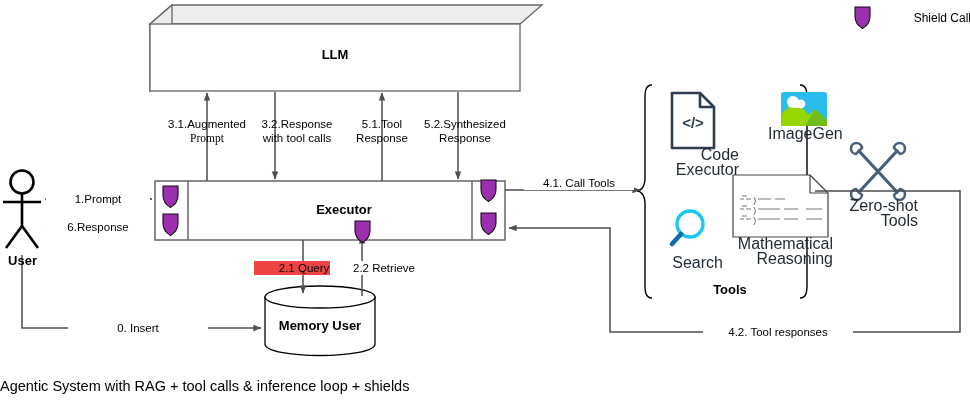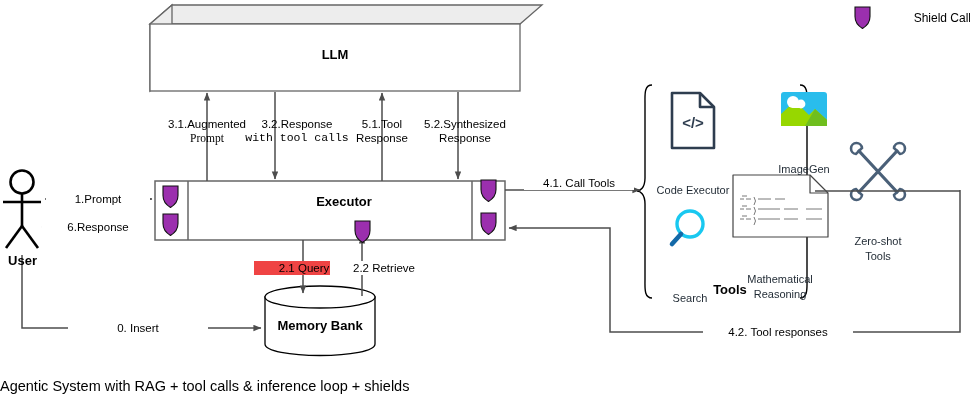--- a/index.html
+++ b/index.html
@@ -3,21 +3,21 @@
 <meta charset="utf-8">
 <style>
   html,body{margin:0;padding:0;background:#ffffff;}
   body{width:970px;height:411px;position:relative;overflow:hidden;
        font-family:"Liberation Sans","DejaVu Sans",sans-serif;color:#000;}
   #canvas{position:absolute;inset:0;}
   svg.layer{position:absolute;left:0;top:0;width:970px;height:411px;overflow:visible;}
   .lbl{position:absolute;font-size:11.5px;line-height:14px;color:#000;text-align:center;white-space:pre;}
   .lbl.bold{font-weight:bold;}
   .lbl.b13{font-size:13px;}
-  .ico-lbl{position:absolute;font-size:11px;line-height:15px;text-align:center;color:#1f2933;margin-top:36px;}
+  .ico-lbl{position:absolute;font-size:16px;line-height:15px;text-align:right;color:#1f2933;}
   .caption{position:absolute;font-size:14.5px;color:#000;text-align:left;}
 </style>
 </head>
 <body>
 
 <div id="canvas">
 
   <svg class="layer">
     <defs>
       <marker id="ah" markerWidth="9" markerHeight="9" refX="7.6" refY="3.2" orient="auto" markerUnits="userSpaceOnUse">
@@ -142,33 +142,33 @@
       <use href="#shieldShape" x="163" y="214"></use>
       <use href="#shieldShape" x="481" y="180"></use>
       <use href="#shieldShape" x="481" y="213"></use>
       <use href="#shieldShape" x="355" y="221"></use>
       <use href="#shieldShape" x="855" y="7"></use>
     </g>
   </svg>
 
   <div class="lbl bold b13" style="left:150px;top:48px;width:370px;">LLM</div>
 
-  <div class="lbl bold b13" style="left:188px;top:195px;width:312px;">Executor</div>
-
-  <div class="lbl bold b13" style="left:265px;top:319px;width:110px;">Memory Bank</div>
+  <div class="lbl bold b13" style="left:188px;top:203px;width:312px;">Executor</div>
+
+  <div class="lbl bold b13" style="left:265px;top:319px;width:110px;">Memory User</div>
 
   <div class="lbl bold b13" style="left:0px;top:254px;width:45px;">User</div>
 
   <div class="lbl bold b13" style="left:700px;top:283px;width:60px;">Tools</div>
 
   <div class="lbl" style="left:142px;top:117px;width:130px;">3.1.Augmented</div>
   <div class="lbl" style="left:142px;top:131px;width:130px;font-family:Liberation Serif, serif;">Prompt</div>
 
   <div class="lbl" style="left:232px;top:117px;width:130px;">3.2.Response</div>
-  <div class="lbl" style="left:232px;top:131px;width:130px;font-family:Liberation Mono, monospace;">with tool calls</div>
+  <div class="lbl" style="left:232px;top:131px;width:130px;">with tool calls</div>
 
   <div class="lbl" style="left:330px;top:117px;width:104px;">5.1.Tool</div>
   <div class="lbl" style="left:330px;top:131px;width:104px;">Response</div>
 
   <div class="lbl" style="left:404px;top:117px;width:122px;">5.2.Synthesized</div>
   <div class="lbl" style="left:404px;top:131px;width:122px;">Response</div>
 
   <div class="lbl" style="left:46px;top:192px;width:104px;background:#fff;">1.Prompt</div>
   <div class="lbl" style="left:42px;top:220px;width:112px;background:#fff;">6.Response</div>
 

